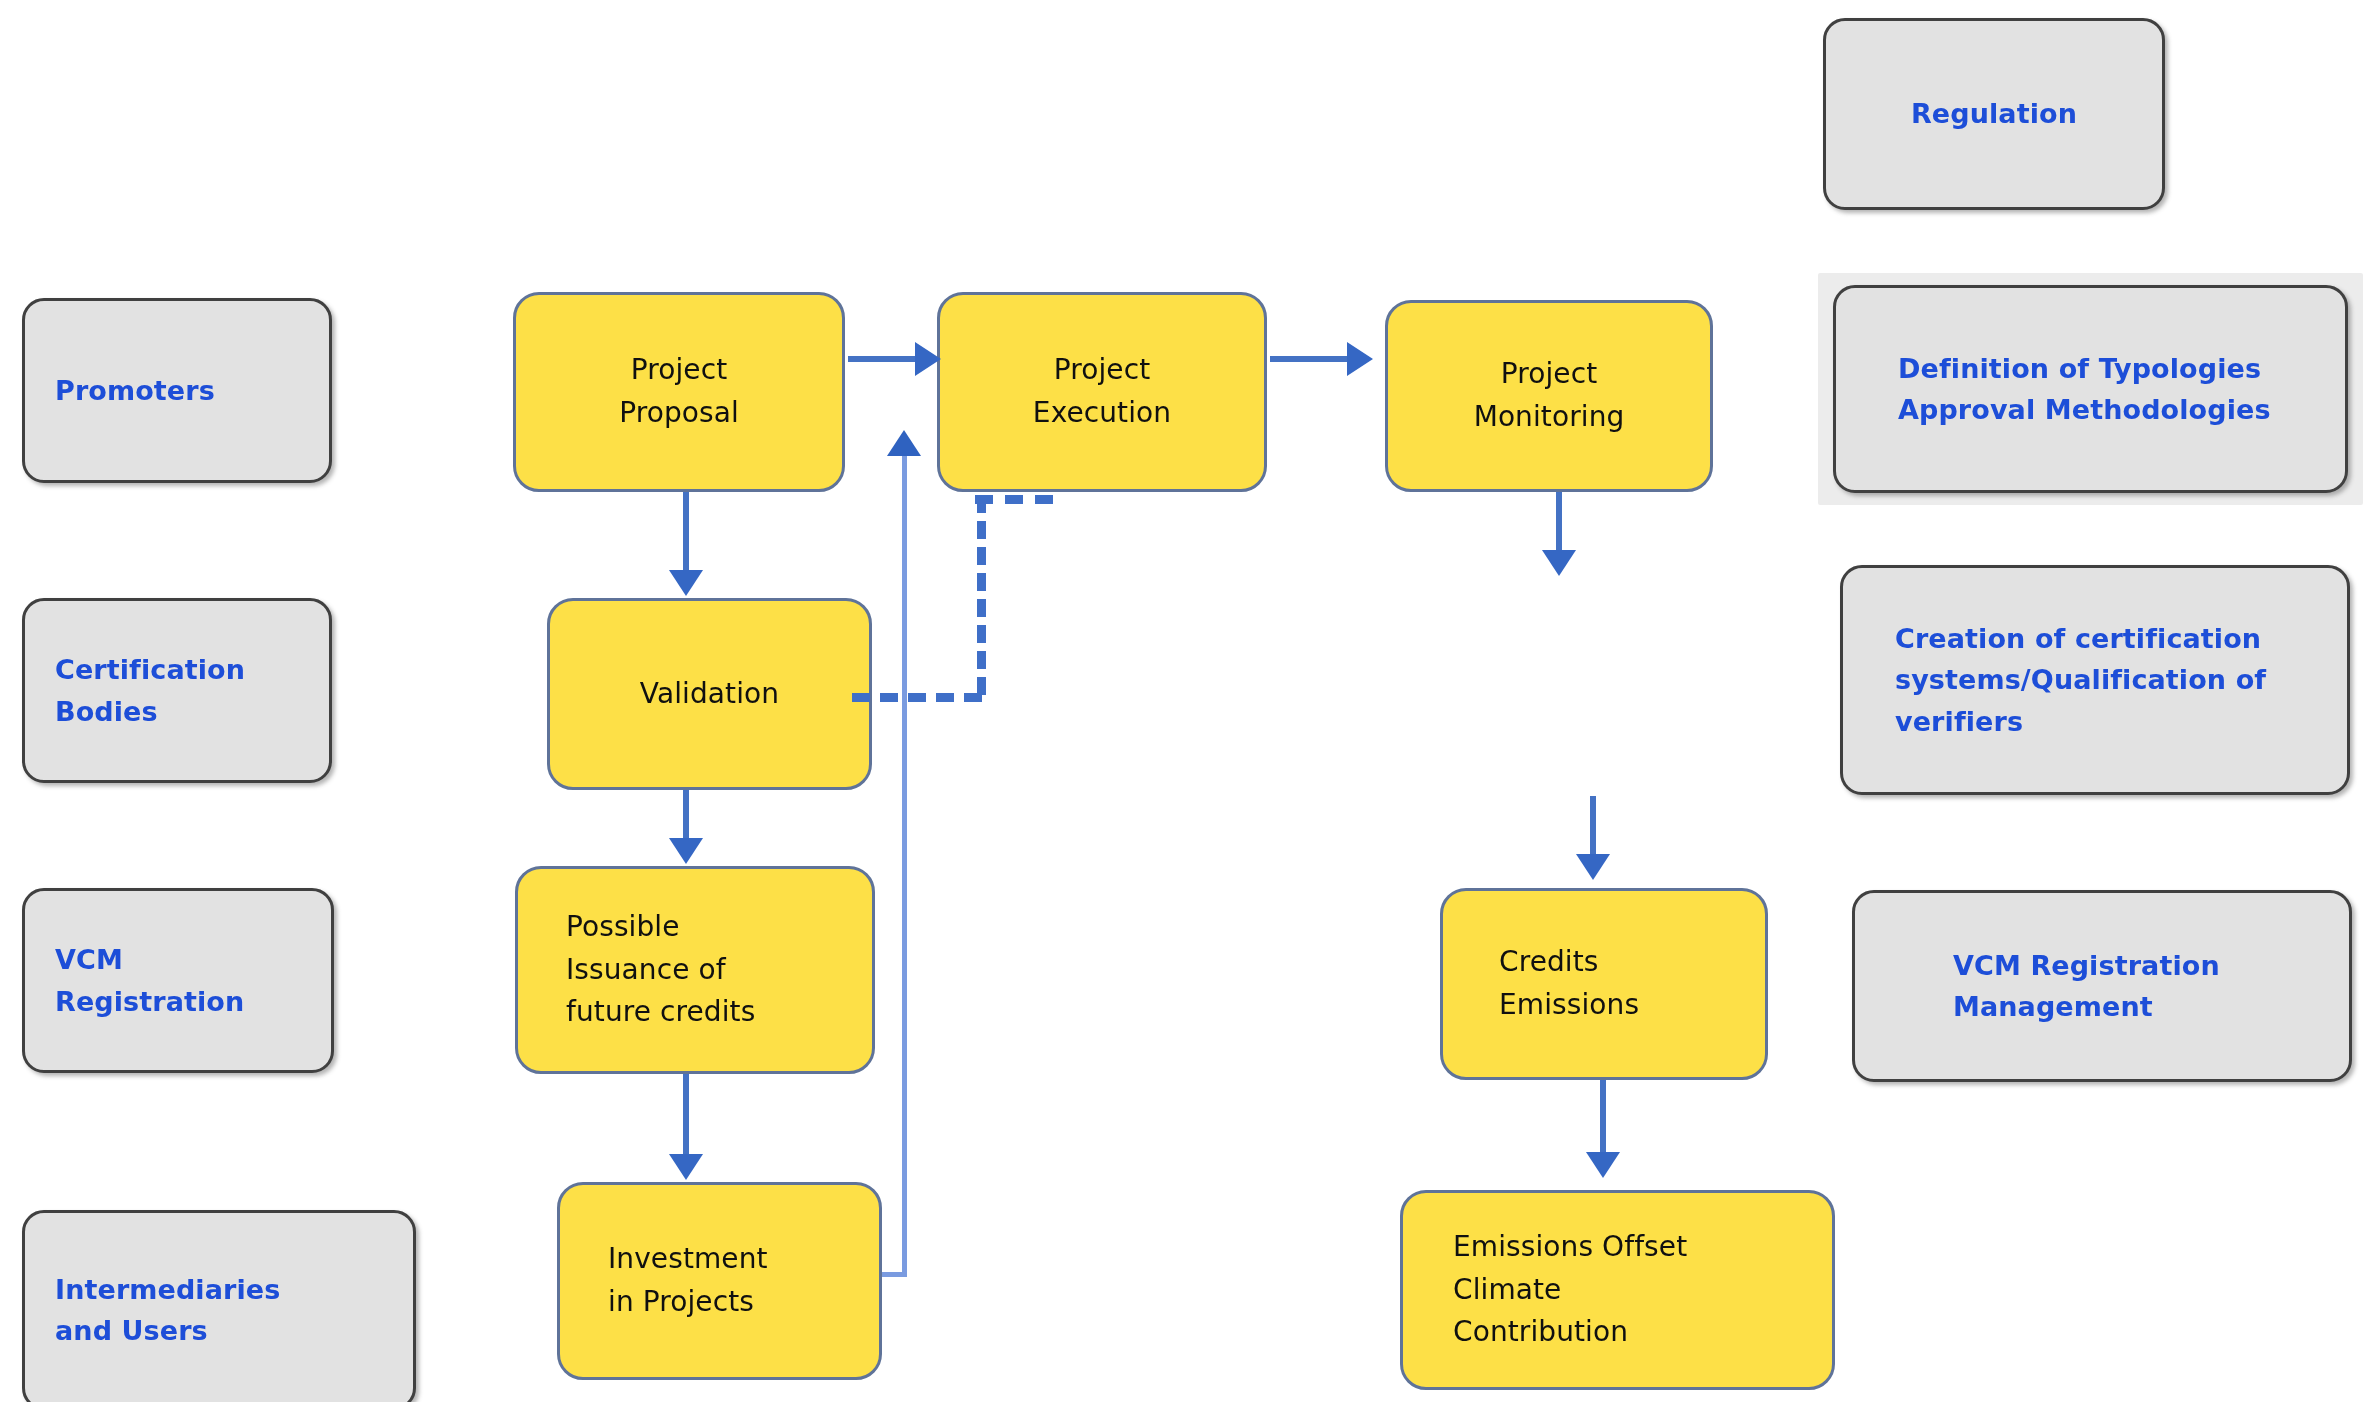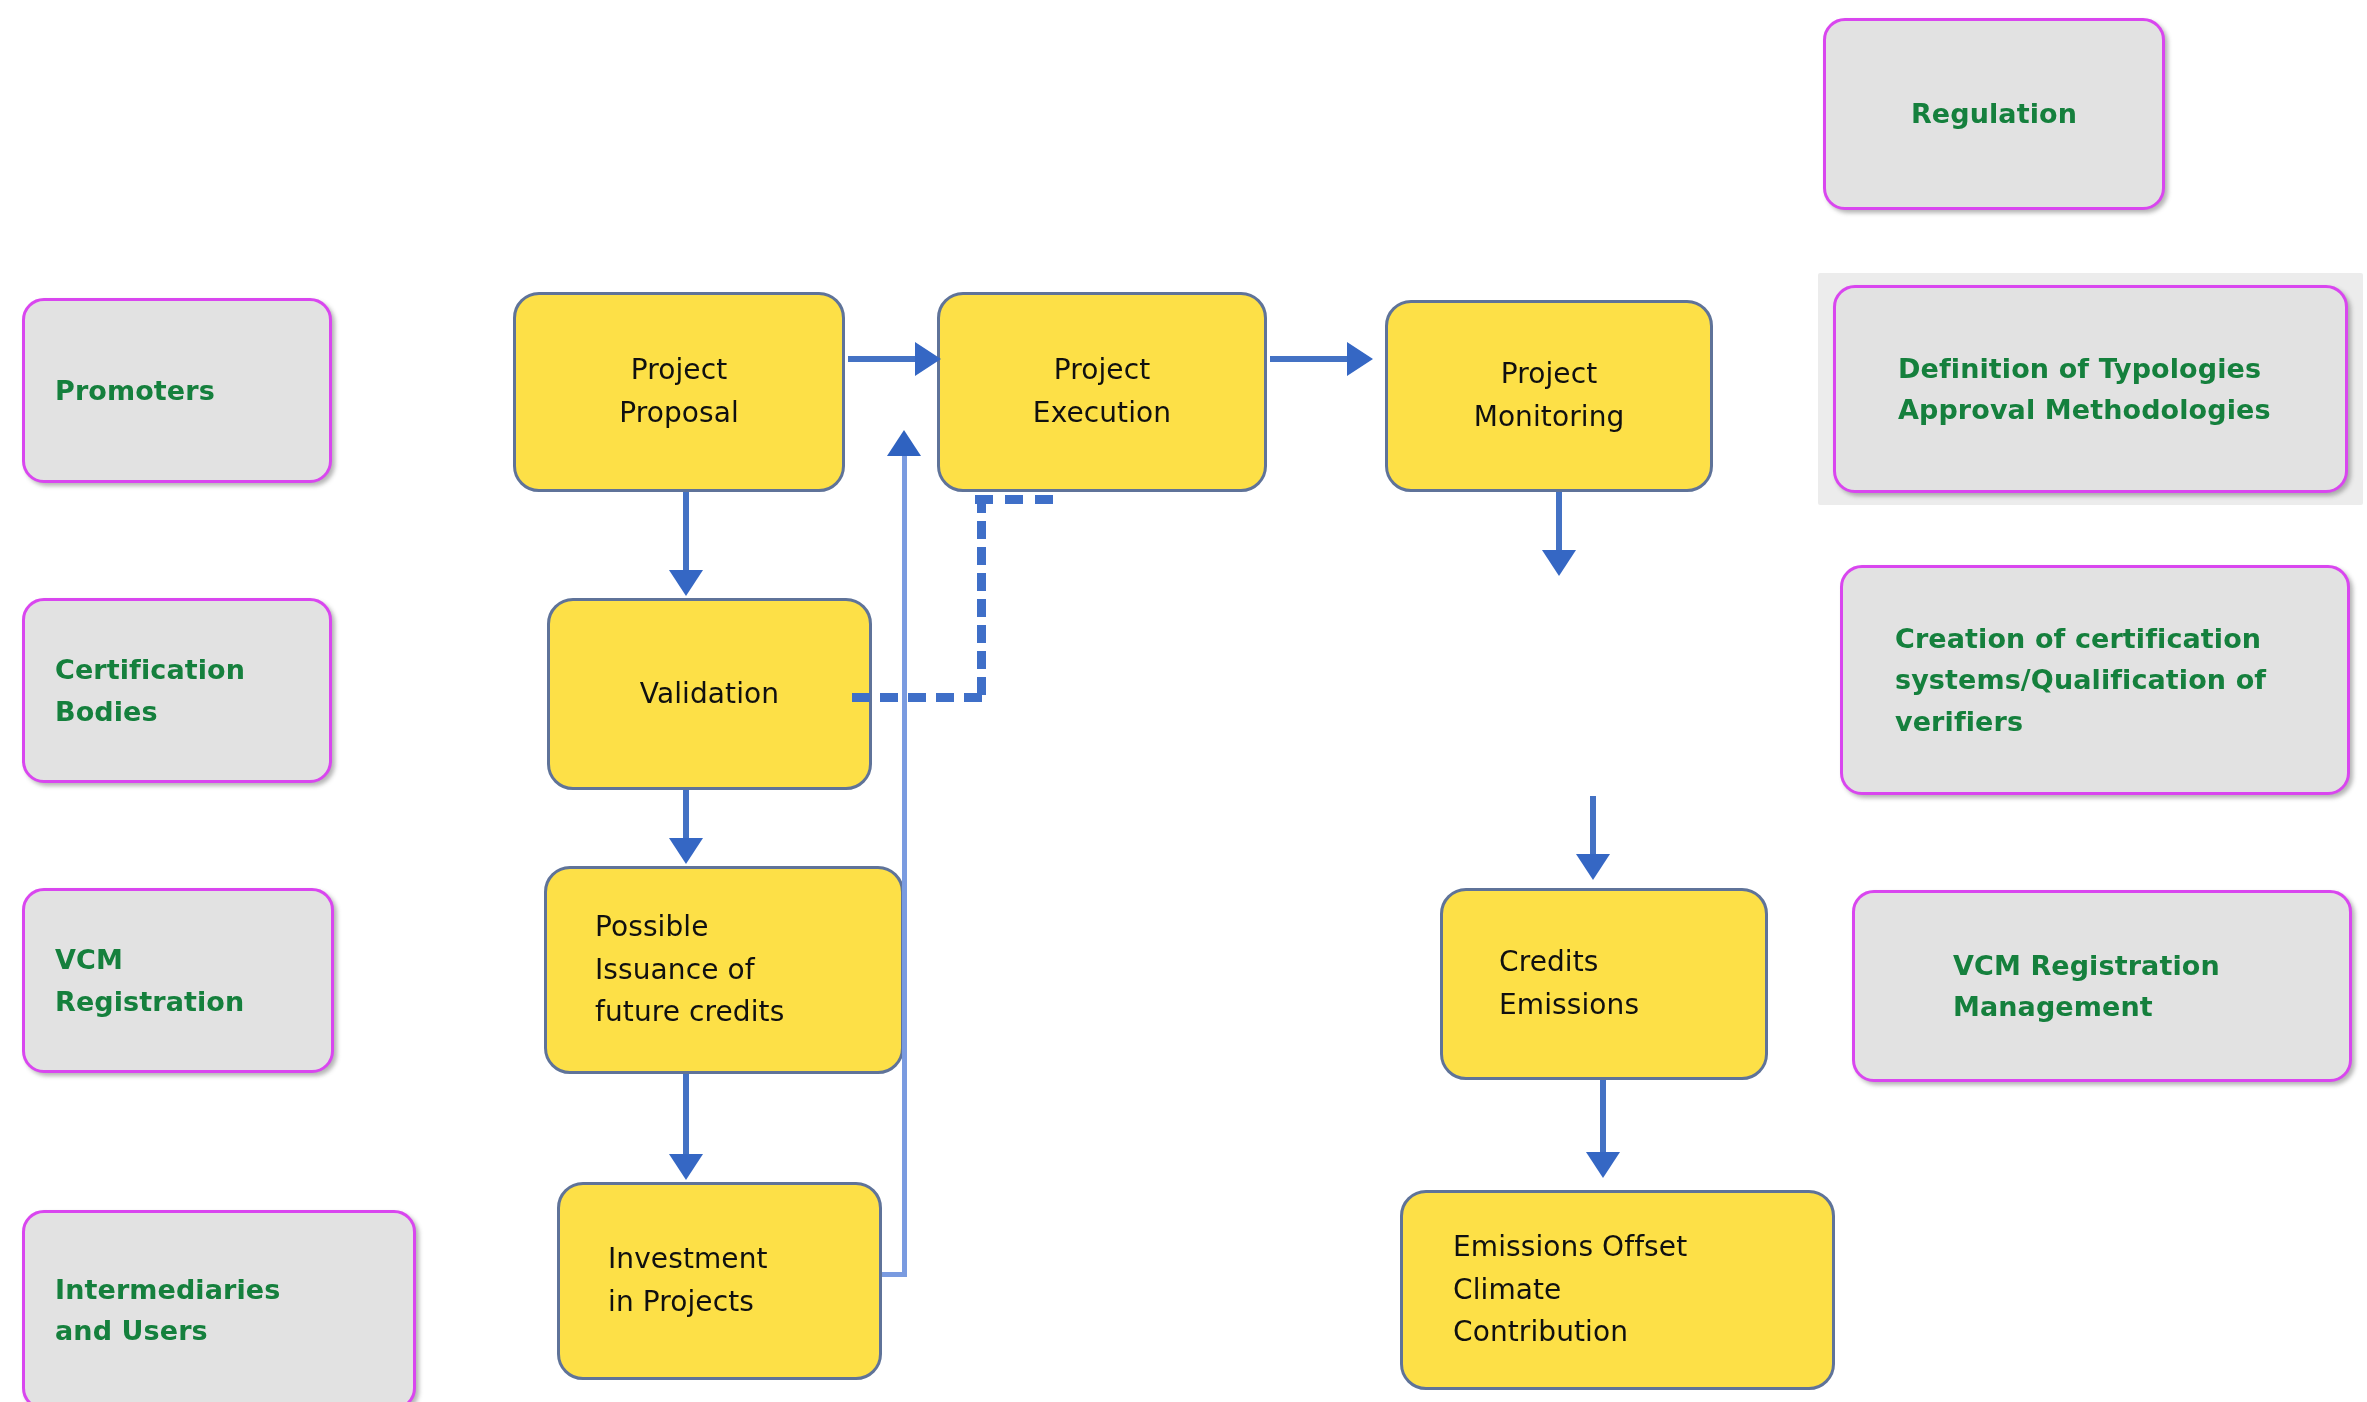--- a/index.html
+++ b/index.html
@@ -25,25 +25,25 @@
     padding:0 30px;
     line-height:1.52;
     color:#1b1b1b;
     letter-spacing:.1px;
   }
   .node .lbl{display:block;width:100%;}
 
   
   .grey{
     background:#e2e2e2;
-    border:3px solid #d946ef;
+    border:3px solid #404040;
     box-shadow:3px 3px 4px rgba(90,90,90,.45);
     font-weight:700;
     font-size:27px;
-    color:#15803d;
+    color:#1d4ed8;
   }
   
   .white{
     background:#fde047;
     border:3px solid #5f7399;
     font-weight:400;
     font-size:28px;
     color:#101010;
     border-radius:26px;
   }
@@ -113,21 +113,21 @@
   </div>
 
   <div class="node white center-txt" style="left:513px;top:292px;width:332px;height:200px;">
     <span class="lbl">Project<br>Proposal</span>
   </div>
 
   <div class="node white center-txt" style="left:525px;top:598px;width:325px;height:192px;margin-left:22px;">
     <span class="lbl">Validation</span>
   </div>
 
-  <div class="node white left-txt" style="left:544px;top:866px;width:360px;height:208px;padding-left:48px;">
+  <div class="node white left-txt" style="left:515px;top:866px;width:360px;height:208px;padding-left:48px;">
     <span class="lbl">Possible<br>Issuance of<br>future  credits</span>
   </div>
 
   <div class="node white left-txt" style="left:557px;top:1182px;width:325px;height:198px;padding-left:48px;">
     <span class="lbl">Investment<br>in Projects</span>
   </div>
 
   <div class="node white center-txt" style="left:937px;top:292px;width:330px;height:200px;">
     <span class="lbl">Project<br>Execution</span>
   </div>

